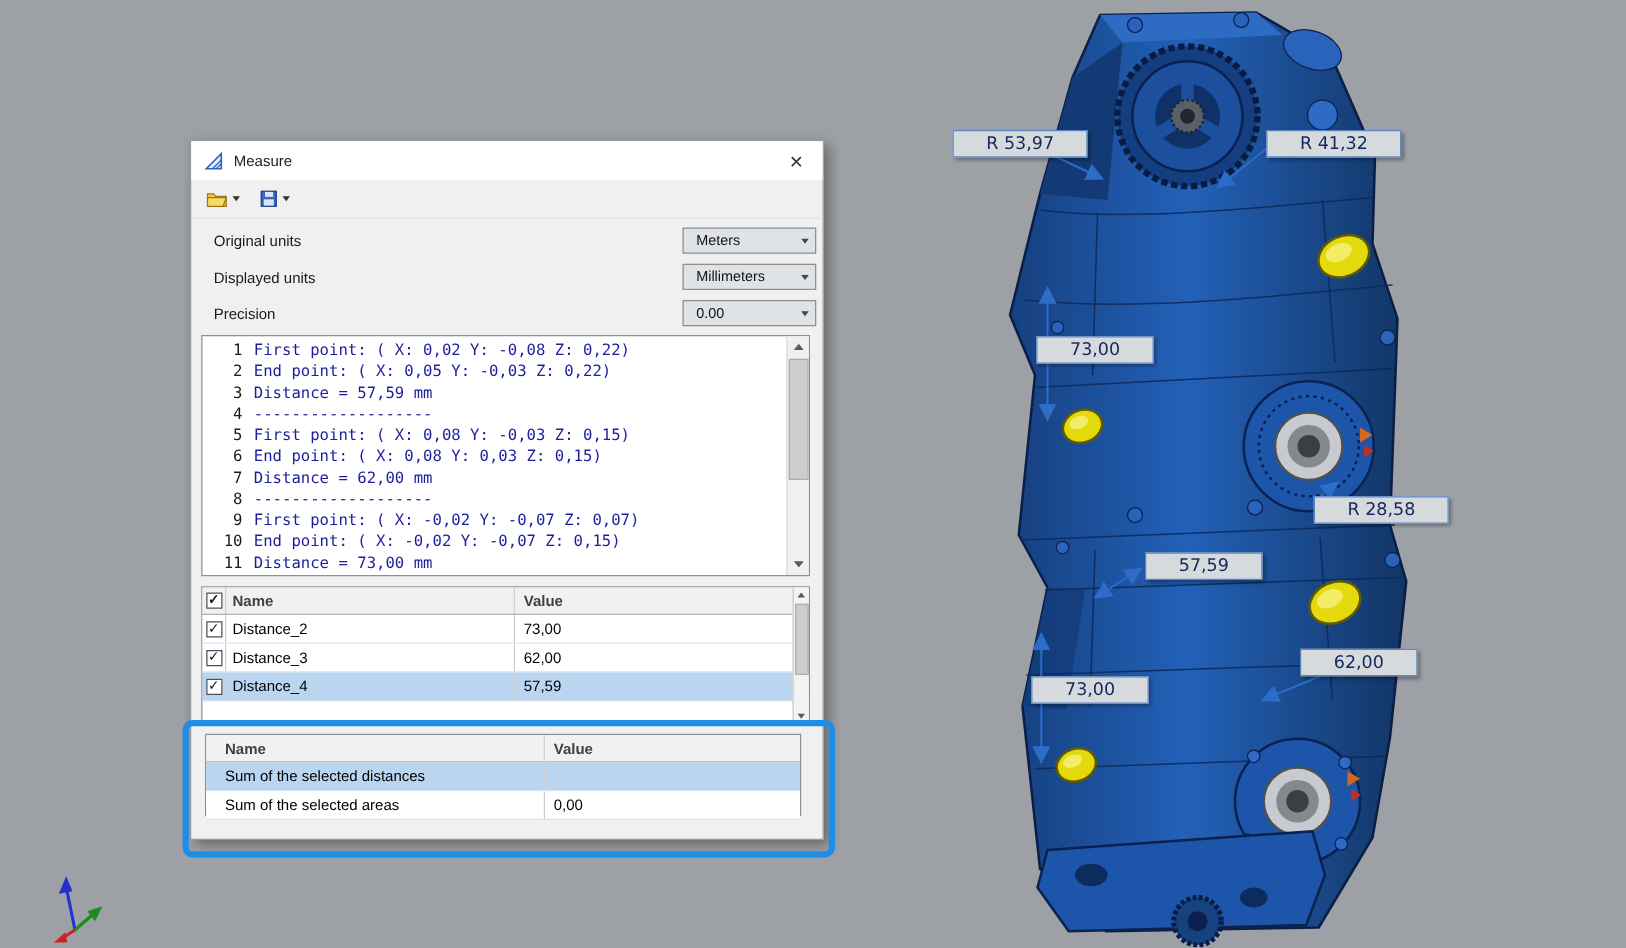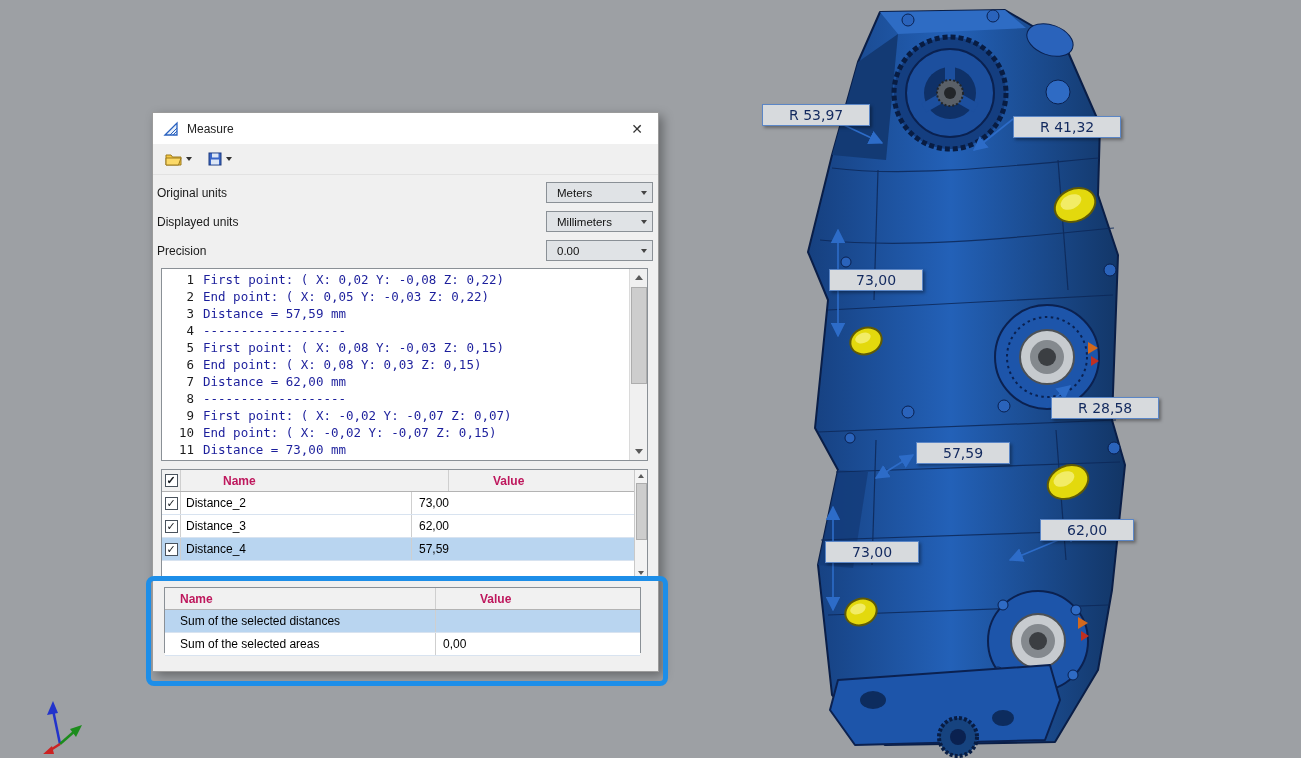--- a/index.html
+++ b/index.html
@@ -19,21 +19,21 @@
        border:1px solid #9b9b9b;box-shadow:4px 4px 10px rgba(0,0,0,.35);}
   .titlebar{position:absolute;left:0;top:0;right:0;height:31px;background:#ffffff;
             display:flex;align-items:center;padding:0 10px;gap:8px;font-size:12px;color:#222;}
   .close-btn{margin-left:auto;width:22px;height:22px;display:flex;align-items:center;
              justify-content:center;font-size:14px;color:#333;cursor:pointer;}
   .toolbar{position:absolute;left:0;top:31px;right:0;height:30px;display:flex;align-items:center;
            padding:0 9px;gap:10px;border-bottom:1px solid #e2e2e2;}
   .tb-btn{display:flex;align-items:center;gap:4px;padding:2px 3px;cursor:pointer;}
   .caret{width:0;height:0;border-left:3.5px solid transparent;border-right:3.5px solid transparent;
          border-top:4px solid #333;}
-  .fld-label{position:absolute;left:4px;font-size:12px;color:#1a1a1a;}
+  .fld-label{position:absolute;left:18px;font-size:12px;color:#1a1a1a;}
   .combo{position:absolute;left:393px;width:107px;height:21px;background:#e0e3e6;
          border:1px solid #8a9096;font-size:11.5px;color:#111;display:flex;align-items:center;
          padding:0 10px;cursor:pointer;box-sizing:border-box;}
   .combo .caret{position:absolute;right:5px;top:8px;border-top-color:#444;}
 
   
   .log{position:absolute;left:8px;top:155px;width:487px;height:193px;background:#fff;
        border:1px solid #8a9096;box-sizing:border-box;overflow:hidden;
        font-family:"DejaVu Sans Mono","Liberation Mono",monospace;font-size:12.5px;}
   .log-line{display:flex;height:17px;line-height:17px;}
@@ -46,21 +46,21 @@
   .sb-up{top:0;} .sb-dn{bottom:0;}
   .tri-up{width:0;height:0;border-left:4px solid transparent;border-right:4px solid transparent;
           border-bottom:5px solid #5a5a5a;}
   .tri-dn{width:0;height:0;border-left:4px solid transparent;border-right:4px solid transparent;
           border-top:5px solid #5a5a5a;}
   .sb-thumb{position:absolute;left:1px;width:14px;background:#cdcdcd;border:1px solid #adadad;cursor:grab;}
 
   
   .tbl{position:absolute;background:#fff;border:1px solid #8a9096;box-sizing:border-box;font-size:12px;}
   .tbl-hdr{display:flex;height:21px;align-items:center;background:#f1f1f1;
-           border-bottom:1px solid #b3b3b3;font-weight:bold;color:#be185d;gap:37px;}
+           border-bottom:1px solid #b3b3b3;font-weight:bold;color:#404040;}
   .tbl-row{display:flex;height:22px;align-items:center;border-bottom:1px solid #d8e3f0;background:#fff;cursor:pointer;}
   .tbl-row.selected{background:#b9d5f0;}
   .c-chk{width:18px;flex:none;display:flex;align-items:center;justify-content:center;
          border-right:1px solid #cfcfcf;height:100%;}
   .c-name{width:225px;flex:none;padding-left:5px;border-right:1px solid #cfcfcf;height:100%;
           display:flex;align-items:center;overflow:hidden;}
   .c-val{flex:1;padding-left:7px;height:100%;display:flex;align-items:center;}
   .t2 .c-name{width:255px;padding-left:15px;}
   .chk{width:13px;height:13px;background:#fff;border:1px solid #49525c;box-sizing:border-box;
        font-size:11px;line-height:11px;text-align:center;color:#14181d;cursor:pointer;}
@@ -195,21 +195,21 @@
       <line x1="75" y1="507" x2="75" y2="610" marker-start="url(#arr)" marker-end="url(#arr)"></line>
       <line x1="252" y1="560" x2="322" y2="531" marker-start="url(#arr)" marker-end="url(#arr)"></line>
       <line x1="155" y1="455" x2="118" y2="478" marker-start="url(#arr)" marker-end="url(#arr)"></line>
       <line x1="71" y1="118" x2="124" y2="143" marker-end="url(#arr)"></line>
       <line x1="255" y1="119" x2="216" y2="150" marker-end="url(#arr)"></line>
       <line x1="296" y1="399" x2="312" y2="386" marker-end="url(#arr)"></line>
     </g>
   </svg>
 
   <div class="dimlabel" style="left:762px;top:104px">R 53,97</div>
-  <div class="dimlabel" style="left:1013px;top:116px">R 41,32</div>
+  <div class="dimlabel" style="left:1013px;top:104px">R 41,32</div>
   <div class="dimlabel" style="left:829px;top:269px">73,00</div>
   <div class="dimlabel" style="left:1051px;top:397px">R 28,58</div>
   <div class="dimlabel" style="left:916px;top:442px">57,59</div>
   <div class="dimlabel" style="left:1040px;top:519px">62,00</div>
   <div class="dimlabel" style="left:825px;top:541px">73,00</div>
 
   <svg class="triad" viewBox="0 0 46 56">
     <g>
       <line x1="22" y1="46" x2="15" y2="12" stroke="#2233cc" stroke-width="2.5"></line>
       <path d="M15,3 L9,17 L20,15 z" fill="#2233cc"></path>

